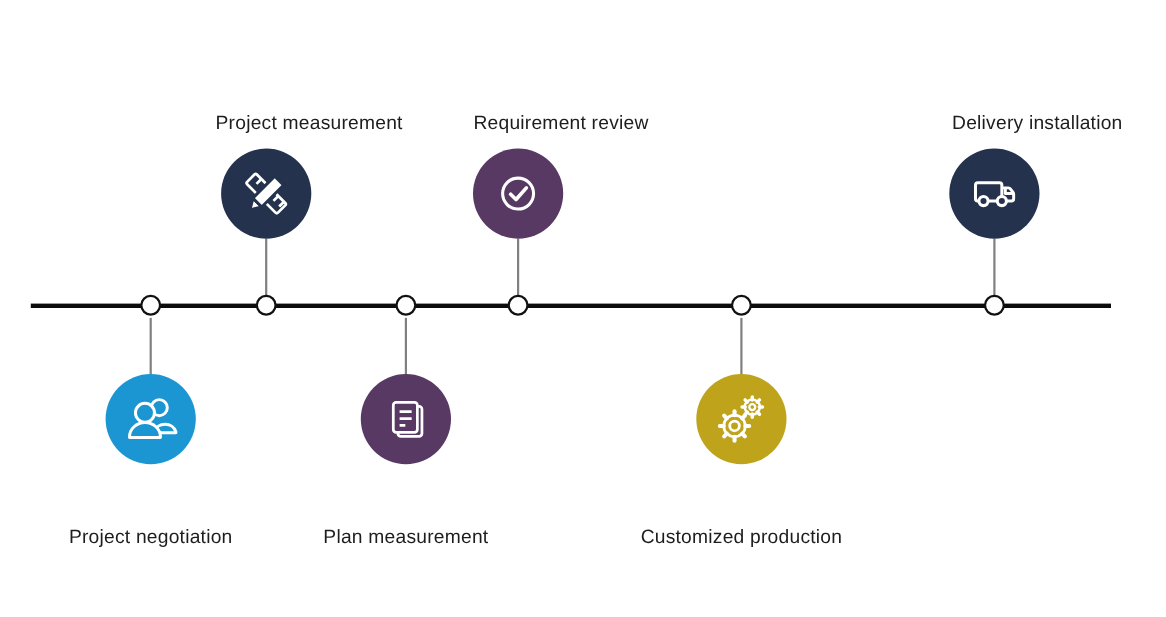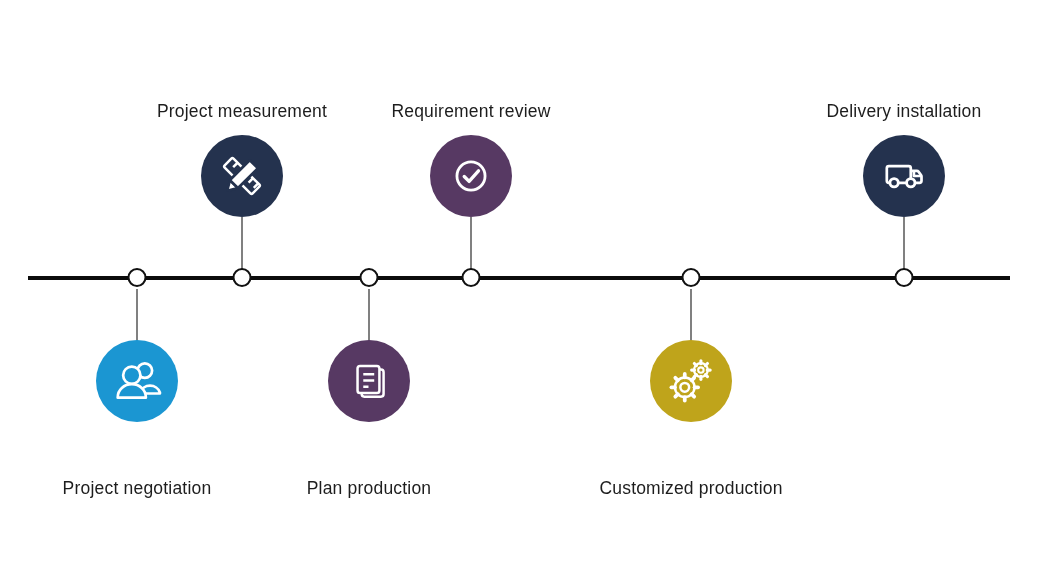--- a/index.html
+++ b/index.html
@@ -4,21 +4,21 @@
 <style>
   html,body{margin:0;padding:0;background:#fff;}
   .canvas{
     position:relative;width:1060px;height:561px;background:#ffffff;overflow:hidden;
     font-family:"Liberation Sans", sans-serif;
   }
   .axis{
     position:absolute;left:28px;top:276px;width:982px;height:4px;background:#0c0c0c;z-index:1;
   }
   .step{position:absolute;top:0;height:561px;width:220px;z-index:2;}
-  .s1{left:27px}.s2{left:132px}.s3{left:259px}.s4{left:361px}.s5{left:581px}.s6{left:794px}
+  .s1{left:27px}.s2{left:132px}.s3{left:259px}.s4{left:361px}.s5{left:564px}.s6{left:794px}
   .connector{
     position:absolute;left:50%;width:1.5px;margin-left:-0.75px;background:#808080;z-index:1;
   }
   .above .connector{top:217px;height:52px;}
   .below .connector{top:289px;height:52px;}
   .node{
     position:absolute;left:50%;top:268px;transform:translateX(-50%);
     width:15px;height:15px;border:2.5px solid #111;border-radius:50%;background:#fff;z-index:3;
   }
   .bubble{
@@ -26,21 +26,21 @@
     width:82px;height:82px;border-radius:50%;
     display:flex;align-items:center;justify-content:center;z-index:2;
   }
   .above .bubble{top:135px;}
   .below .bubble{top:340px;}
   .bubble svg{width:50px;height:50px;display:block;}
   .label{
     position:absolute;left:50%;transform:translateX(-50%);
     white-space:nowrap;font-size:17.5px;letter-spacing:0.2px;color:#1d1d1d;z-index:2;
   }
-  .above .label{top:101px;}
+  .above .label{top:101px;margin-left:39px;}
   .below .label{top:434px;margin-top:44px;}
 </style>
 </head>
 <body>
 
 <div class="canvas">
 
   <div class="axis" style="background: rgb(12, 12, 12);"></div>
 
   <div class="step below s1">
@@ -78,21 +78,21 @@
   <div class="step below s3">
     <div class="connector" style="background: rgb(128, 128, 128);"></div>
     <div class="node" style="background: rgb(255, 255, 255); border-color: rgb(17, 17, 17);"></div>
     <div class="bubble" style="background: rgb(87, 57, 99); color: rgb(87, 57, 99);">
       <svg viewBox="0 0 48 48" aria-hidden="true">
         <rect x="17" y="13" width="21" height="26" rx="2.5" fill="currentColor" stroke="#fff" stroke-width="2.4"></rect>
         <rect x="13" y="9.5" width="21" height="26" rx="2.5" fill="currentColor" stroke="#fff" stroke-width="2.4"></rect>
         <path d="M18.5 17.5 h10.5 M18.5 23.5 h10.5 M18.5 29.5 h5" stroke="#fff" stroke-width="2.4" fill="none"></path>
       </svg>
     </div>
-    <div class="label">Plan production</div>
+    <div class="label">Plan measurement</div>
   </div>
 
   <div class="step above s4">
     <div class="connector" style="background: rgb(128, 128, 128);"></div>
     <div class="node" style="background: rgb(255, 255, 255); border-color: rgb(17, 17, 17);"></div>
     <div class="bubble" style="background: rgb(87, 57, 99); color: rgb(87, 57, 99);">
       <svg viewBox="0 0 48 48" aria-hidden="true">
         <circle cx="24" cy="24" r="13.5" fill="none" stroke="#fff" stroke-width="2.7"></circle>
         <path d="M17.5 24.5 l4.7 4.7 l9 -10.2" fill="none" stroke="#fff" stroke-width="3.2" stroke-linecap="round" stroke-linejoin="round"></path>
       </svg>

